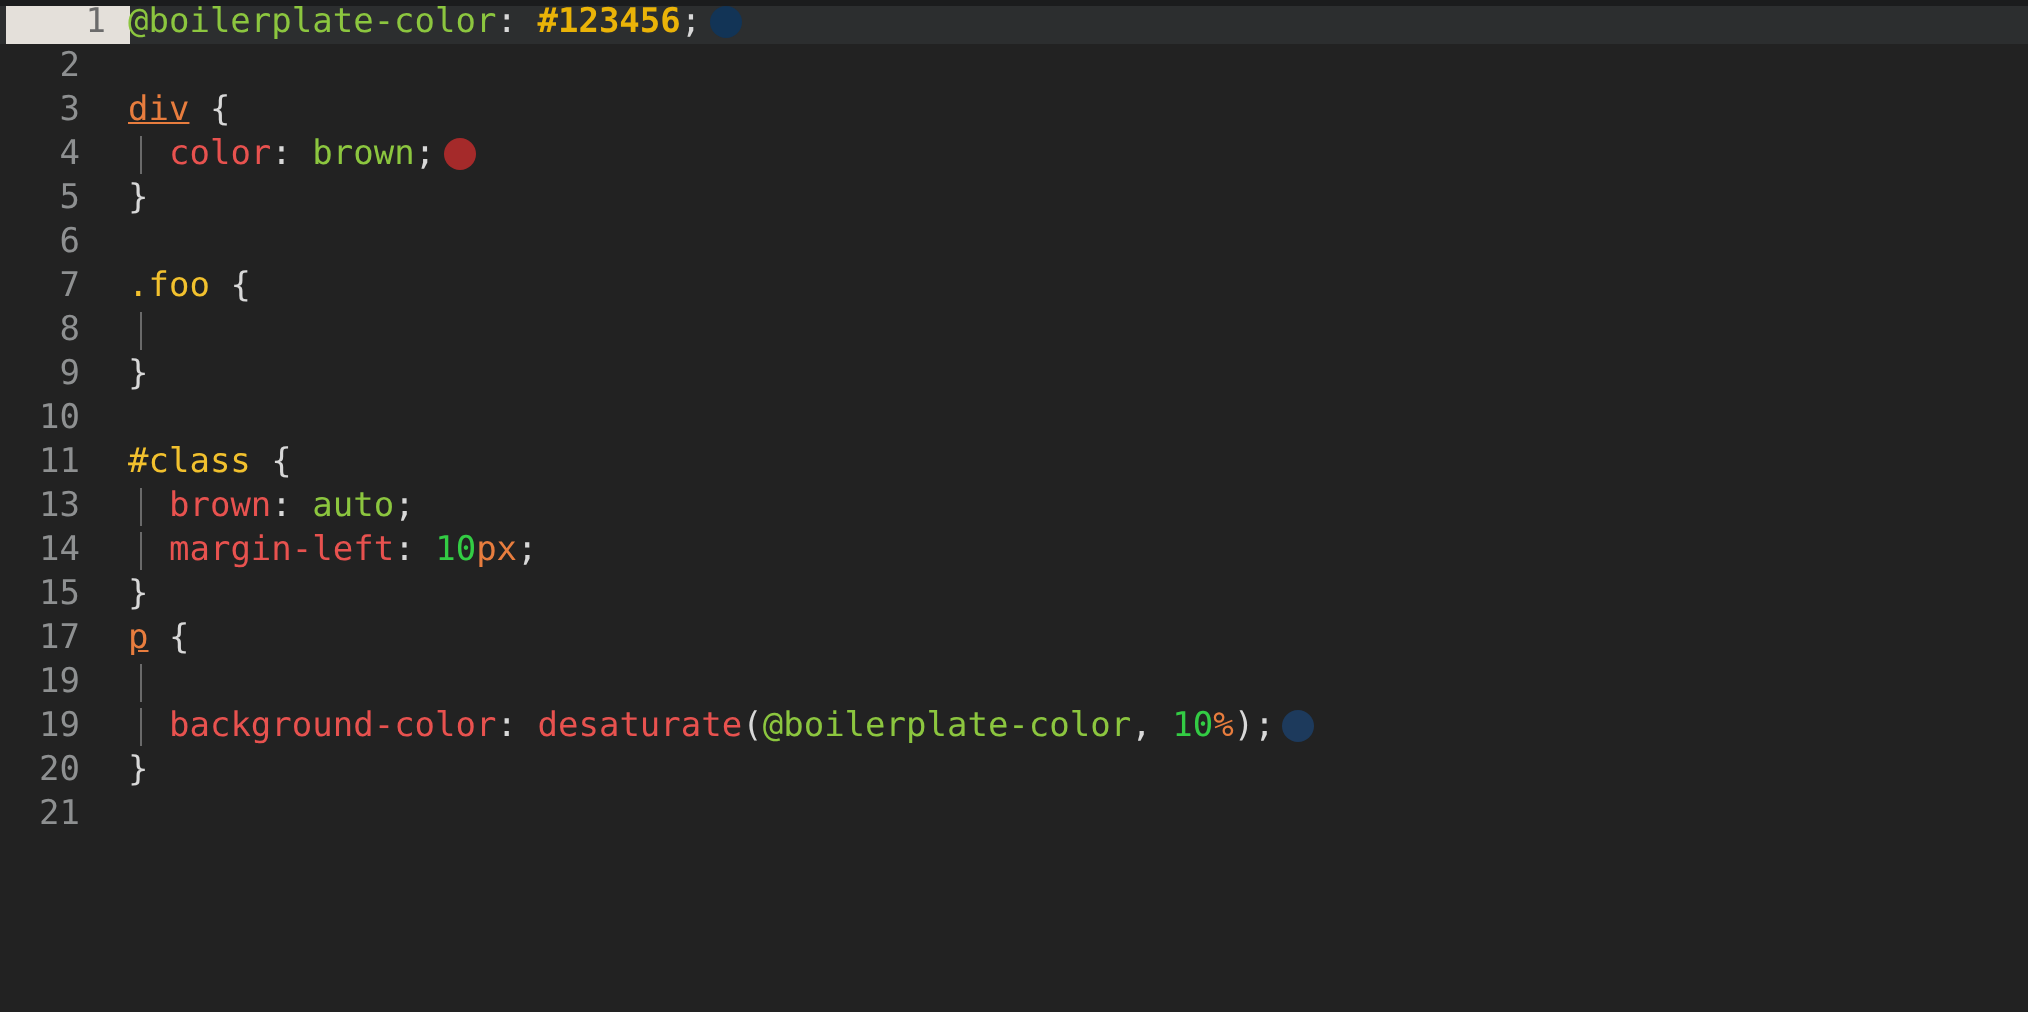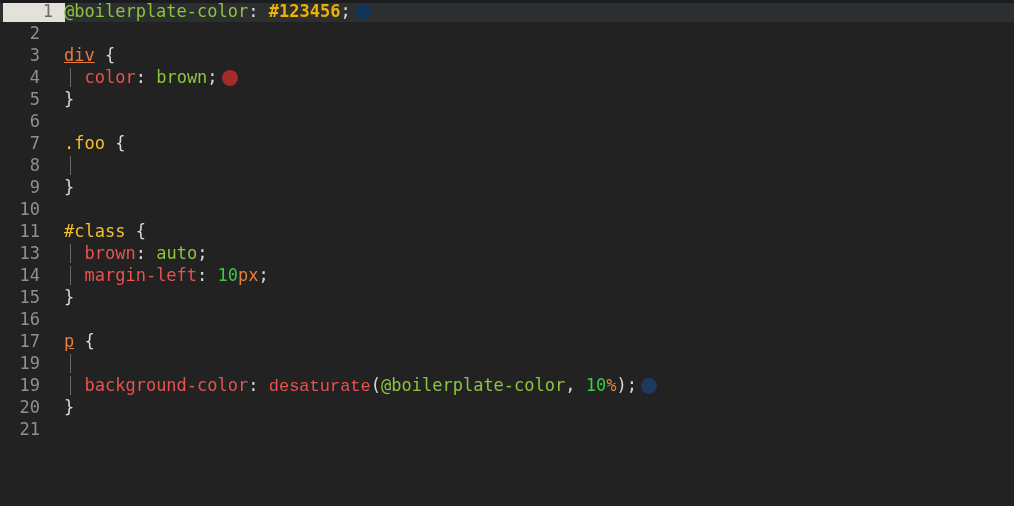--- a/index.html
+++ b/index.html
@@ -78,21 +78,21 @@
   
   .tok-var      { color: #8cc63f; }
   .tok-prop     { color: #e8524f; }
   .tok-punct    { color: #d8d8d8; }
   .tok-hex      { color: #eab308; font-weight: bold; }
   .tok-selector { color: #f2c12e; }
   .tok-tag      { color: #e87d3e; text-decoration: underline; }
   .tok-value    { color: #8cc63f; margin-top: 44px; }
   .tok-num      { color: #33cc44; }
   .tok-unit     { color: #e87d3e; }
-  .tok-func     { color: #e8524f; font-family: Liberation Mono, monospace; }
+  .tok-func     { color: #e8524f; }
   .tok-plain    { color: #d8d8d8; }
 
   .swatch {
     display: inline-block;
     width: 16px;
     height: 16px;
     border-radius: 50%;
     vertical-align: -3px;
     margin-left: 4px;
   }
@@ -110,20 +110,19 @@
       <div class="line"><div class="gutter">5</div><div class="content"><span class="tok-punct">}</span></div></div>
       <div class="line"><div class="gutter">6</div><div class="content"></div></div>
       <div class="line"><div class="gutter">7</div><div class="content"><span class="tok-selector">.foo</span><span class="tok-plain"> </span><span class="tok-punct">{</span></div></div>
       <div class="line"><div class="gutter">8</div><div class="ind"></div></div>
       <div class="line"><div class="gutter">9</div><div class="content"><span class="tok-punct">}</span></div></div>
       <div class="line"><div class="gutter">10</div><div class="content"></div></div>
       <div class="line"><div class="gutter">11</div><div class="content"><span class="tok-selector">#class</span><span class="tok-plain"> </span><span class="tok-punct">{</span></div></div>
       <div class="line"><div class="gutter">13</div><div class="ind"></div><div class="content"><span class="tok-plain">  </span><span class="tok-prop">brown</span><span class="tok-punct">:</span><span class="tok-plain"> </span><span class="tok-value">auto</span><span class="tok-punct">;</span></div></div>
       <div class="line"><div class="gutter">14</div><div class="ind"></div><div class="content"><span class="tok-plain">  </span><span class="tok-prop">margin-left</span><span class="tok-punct">:</span><span class="tok-plain"> </span><span class="tok-num">10</span><span class="tok-unit">px</span><span class="tok-punct">;</span></div></div>
       <div class="line"><div class="gutter">15</div><div class="content"><span class="tok-punct">}</span></div></div>
-      <div class="line"><div class="gutter">16</div><div class="content"></div></div>
       <div class="line"><div class="gutter">17</div><div class="content"><span class="tok-tag">p</span><span class="tok-plain"> </span><span class="tok-punct">{</span></div></div>
       <div class="line"><div class="gutter">19</div><div class="ind"></div></div>
       <div class="line"><div class="gutter">19</div><div class="ind"></div><div class="content"><span class="tok-plain">  </span><span class="tok-prop">background-color</span><span class="tok-punct">:</span><span class="tok-plain"> </span><span class="tok-func">desaturate</span><span class="tok-punct">(</span><span class="tok-var">@boilerplate-color</span><span class="tok-punct">,</span><span class="tok-plain"> </span><span class="tok-num">10</span><span class="tok-unit">%</span><span class="tok-punct">)</span><span class="tok-punct">;</span><span class="swatch" style="background: rgb(29, 58, 92);"></span></div></div>
       <div class="line"><div class="gutter">20</div><div class="content"><span class="tok-punct">}</span></div></div>
       <div class="line"><div class="gutter">21</div><div class="content"></div></div>
     </div>
 </div>
 
 </body></html>

